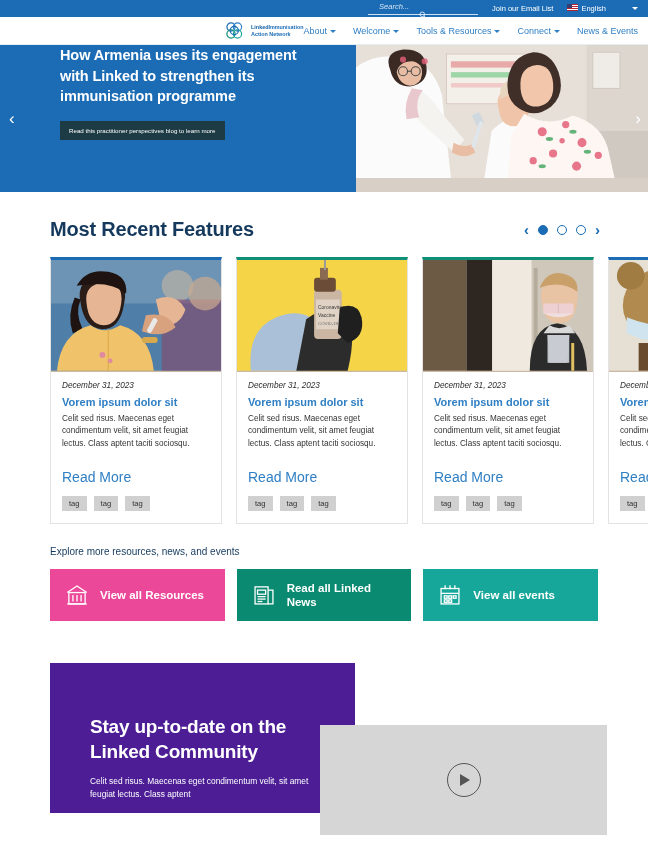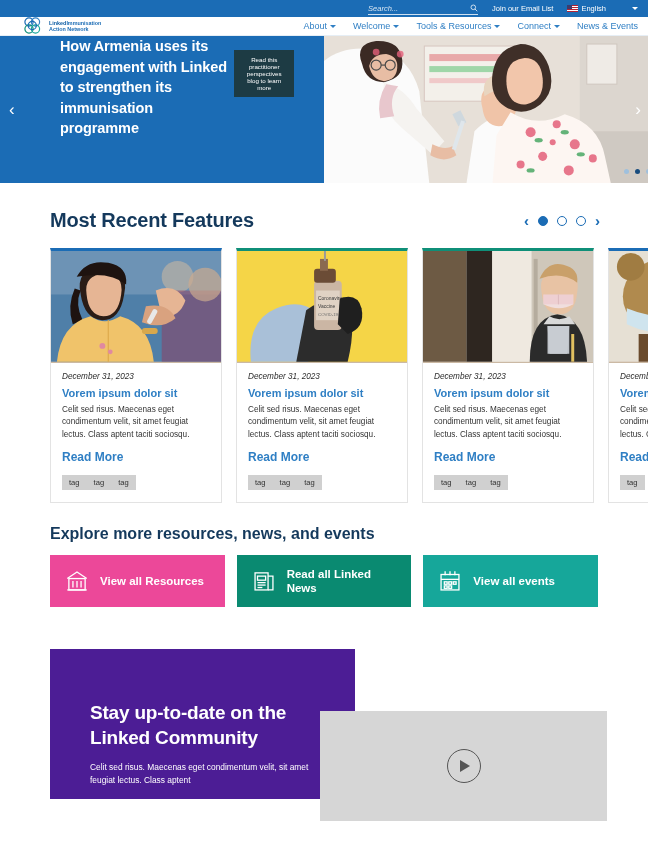--- a/index.html
+++ b/index.html
@@ -18,56 +18,57 @@
     align-items: center;
     justify-content: flex-end;
     padding-right: 10px;
     gap: 14px;
   }
   .search-wrap {
     display: flex; align-items: center;
     border-bottom: 1px solid #cfe0f0;
     width: 110px; height: 13px;
     justify-content: space-between;
+    flex-direction: column;
   }
   .search-input {
     background: transparent; border: none; outline: none;
     color: #dce9f5; font-style: italic;
     font-size: 7.5px; font-family: "Liberation Sans", sans-serif;
     width: 88px; padding: 0;
   }
   .search-input::placeholder { color: #d5e5f3; font-style: italic; }
   .search-icon { width: 8px; height: 8px; flex: none; }
   .topbar-link {
     color: #ffffff; font-size: 7.5px; text-decoration: none; white-space: nowrap;
   }
-  .lang-wrap { display: flex; align-items: center; gap: 3px; }
+  .lang-wrap { display: flex; gap: 3px; }
   .flag {
     width: 11px; height: 7px; flex: none;
     background: linear-gradient(to bottom,
       #b22234 0 14.2%, #ffffff 14.2% 28.5%, #b22234 28.5% 42.8%,
       #ffffff 42.8% 57.1%, #b22234 57.1% 71.4%, #ffffff 71.4% 85.7%, #b22234 85.7% 100%);
     position: relative;
   }
   .flag::before {
     content: ""; position: absolute; left: 0; top: 0;
     width: 4.5px; height: 4px; background: #3c3b6e;
   }
   .lang-label { color: #ffffff; font-size: 7.5px; }
   .chev-small {
     width: 0; height: 0; border-left: 3px solid transparent;
     border-right: 3px solid transparent; border-top: 3px solid #ffffff;
     margin-left: 12px;
   }
 
   
   .navbar {
-    height: 19px; background: #ffffff;
+    height: 28px; background: #ffffff;
     display: flex; align-items: center;
-    justify-content: space-between;
+    justify-content: flex-end;
     padding: 0 10px 0 22px;
     border-bottom: 1px solid #e6eef5;
   }
   .logo { display: flex; align-items: center; gap: 5px; }
   .logo-mark { width: 22px; height: 20px; flex: none; }
   .logo-text { line-height: 1.12; }
   .logo-l1 { font-size: 5.4px; font-weight: bold; color: #1b6cb5; white-space: nowrap; }
   .logo-l1 b { color: #0f5da3; }
   .logo-l2 { font-size: 5.4px; font-weight: bold; color: #1b6cb5; white-space: nowrap; }
   .nav-items { display: flex; align-items: center; gap: 17px; }
@@ -80,22 +81,22 @@
     border-right: 3px solid transparent; border-top: 3.5px solid #2f7fc4;
     margin-top: 1px;
   }
 
   
   .hero {
     position: relative; height: 147px; display: flex;
     background: #1b6cb5; overflow: hidden;
   }
   .hero-left {
-    width: 324px; flex: none; position: relative;
-    display: flex; flex-direction: row; justify-content: center;
+    width: 356px; flex: none; position: relative;
+    display: flex; flex-direction: column; justify-content: flex-start;
     padding: 0 30px 0 60px;
   }
   .hero-title {
     color: #ffffff; font-size: 14.5px; font-weight: bold;
     line-height: 1.42; letter-spacing: -0.1px;
   }
   .hero-btn {
     margin-top: 14px; align-self: flex-start;
     background: #1d3b44; color: #ffffff;
     font-size: 6.2px; padding: 6px 9px; border: none;
@@ -142,34 +143,34 @@
     border: 1px solid #e3e3e3; border-top: 3px solid #1b6cb5;
     display: flex; flex-direction: column;
   }
   .card.teal { border-top-color: #0f8f78; }
   .card-img { height: 112px; width: 100%; position: relative; overflow: hidden; background: #cbb9a4; }
   .card-body { padding: 9px 11px 12px 11px; }
   .card-date { font-size: 8.2px; font-style: italic; color: #2c2c2c; margin-bottom: 6px; }
   .card-title { font-size: 11px; font-weight: bold; color: #2f7fc4; margin-bottom: 5px; }
   .card-text { font-size: 8.2px; color: #333333; line-height: 1.52; }
   .card-more {
-    display: inline-block; margin-top: 9px;
-    font-size: 12px; font-weight: bold; color: #2f7fc4;
+    display: inline-block; margin-top: 19px;
+    font-size: 14px; font-weight: normal; color: #2f7fc4;
     text-decoration: none; cursor: pointer;
   }
-  .card-tags { display: flex; margin-top: 10px; }
+  .card-tags { display: flex; gap: 7px; margin-top: 10px; }
   .tag {
     background: #d0d0d0; color: #333333; font-size: 7.6px;
     padding: 3px 7px; cursor: pointer;
   }
 
   
   .explore { padding: 22px 50px 0 50px; }
   .explore-title {
-    font-size: 16px; font-weight: bold; color: #14395c; margin-bottom: 12px;
+    font-size: 10px; font-weight: normal; color: #14395c; margin-bottom: 12px;
   }
   .explore-row { display: flex; gap: 12px; }
   .ebtn {
     flex: 1; height: 52px; display: flex; align-items: center; gap: 10px;
     padding: 0 14px; color: #ffffff; cursor: pointer; border: none;
     font-family: "Liberation Sans", sans-serif;
   }
   .ebtn-label { font-size: 11.5px; font-weight: bold; text-align: left; line-height: 1.25; }
   .ebtn-icon { width: 26px; height: 26px; flex: none; }
 

